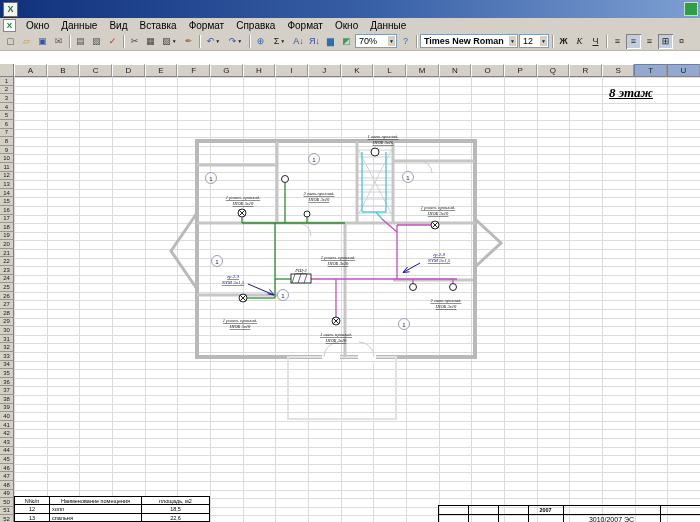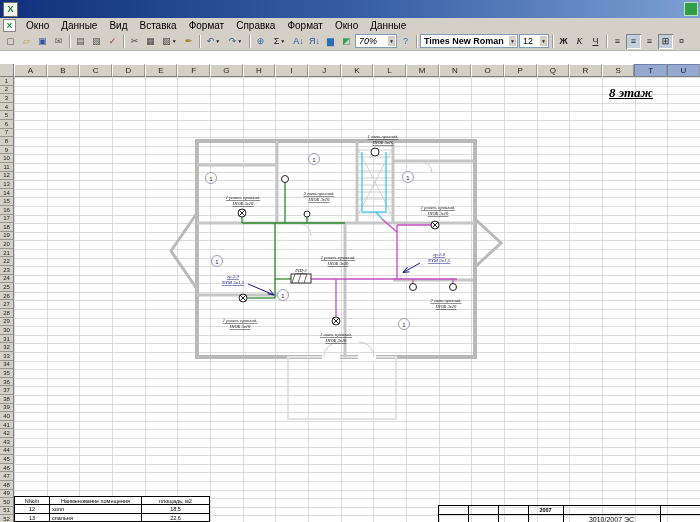--- a/index.html
+++ b/index.html
@@ -178,21 +178,21 @@
     <div class="tb-btn" data-name="sort-descending-button">
       <span style="color: rgb(51, 79, 156);">Я↓</span>
     </div>
     <div class="tb-btn" data-name="chart-wizard-button">
       <span style="color: rgb(47, 111, 176);">▆</span>
     </div>
     <div class="tb-btn" data-name="drawing-button">
       <span style="color: rgb(61, 154, 95);">◩</span>
     </div>
     <div class="tb-combo" data-name="zoom-select" style="width: 42px;">
-      <span style="flex: 1 1 0%; overflow: hidden; white-space: nowrap; font-style: italic;">70%</span>
+      <span style="flex: 1 1 0%; overflow: hidden; white-space: nowrap;">70%</span>
       <span class="dd">▼</span>
     </div>
     <div class="tb-btn" data-name="help-button">
       <span style="color: rgb(47, 111, 176);">?</span>
     </div>
     <div class="tb-sep" data-name="toolbar-separator"></div>
     <div class="tb-combo" data-name="font-name-select" style="width: 98px;">
       <span style="flex: 1 1 0%; overflow: hidden; white-space: nowrap; font-weight: bold;">Times New Roman</span>
       <span class="dd">▼</span>
     </div>

